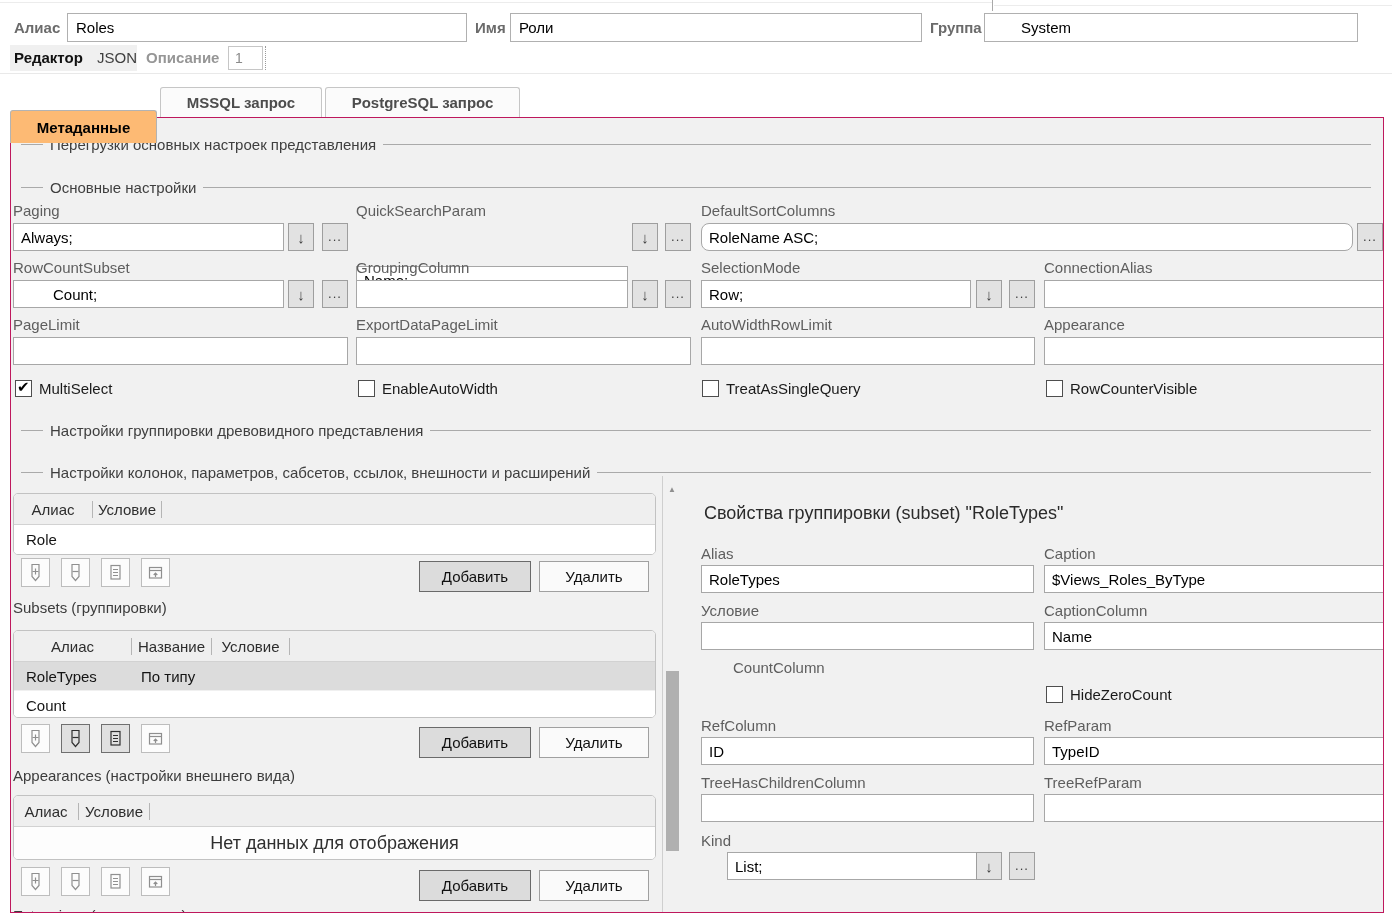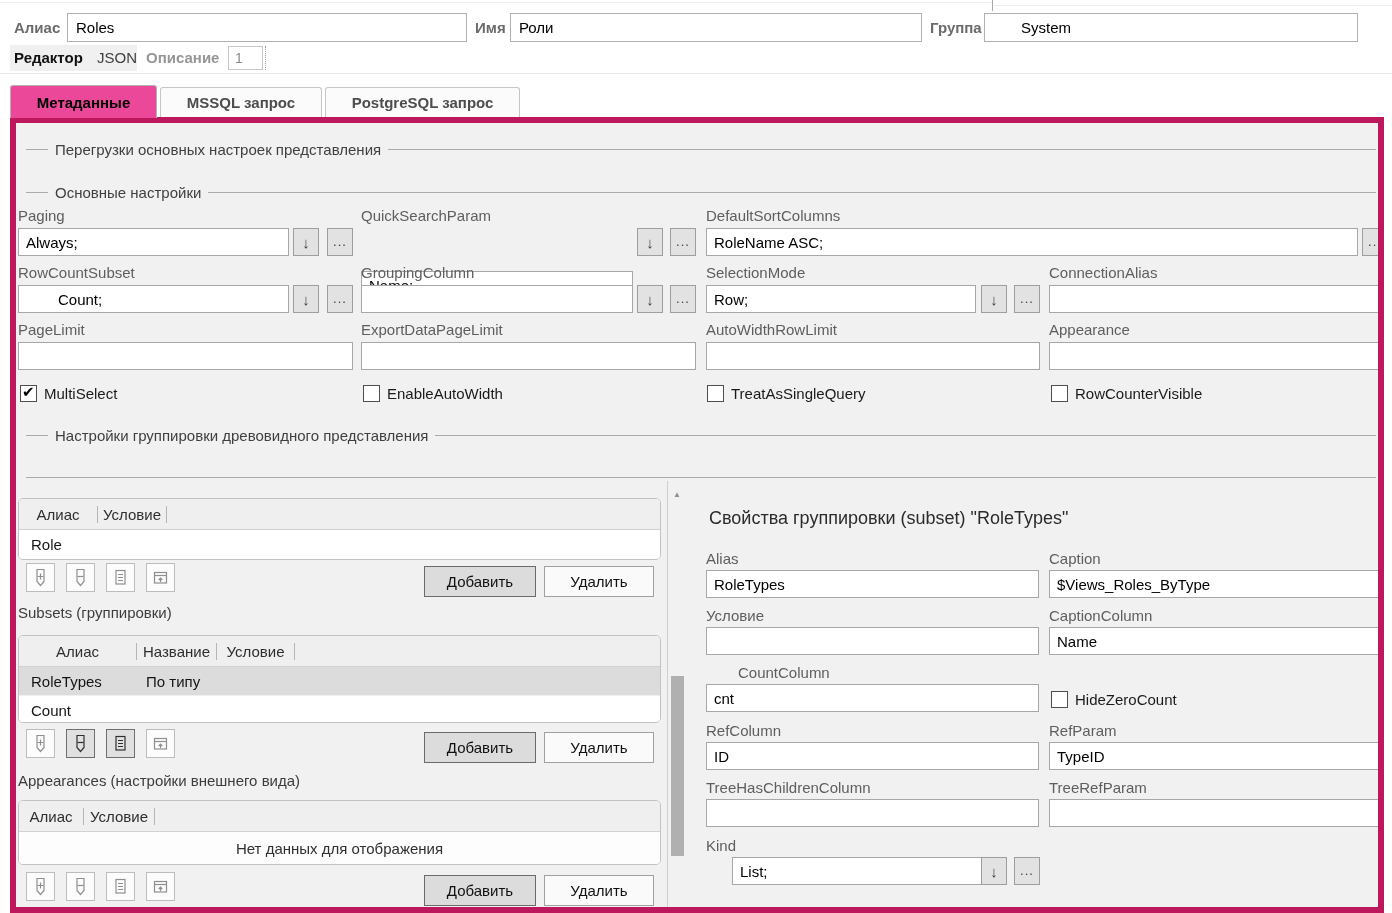--- a/index.html
+++ b/index.html
@@ -15,24 +15,24 @@
   .edpatch{position:absolute;left:10px;top:45px;width:127px;height:26px;background:#f0f0f0;}
   .edlabel{position:absolute;top:45px;height:26px;line-height:26px;font-size:15px;white-space:nowrap;}
   .descinput{position:absolute;left:228px;top:46px;width:35px;height:24px;box-sizing:border-box;border:1px solid #c6c6c6;
     background:#fff;font-family:inherit;font-size:14px;color:#8a8a8a;padding:0 6px;}
   .dotted{position:absolute;left:265px;top:46px;width:1px;height:24px;border-left:1px dotted #9a9a9a;}
   .hsep{position:absolute;left:0;top:73px;width:1392px;height:1px;background:#e9e9e9;}
   
   .tab{position:absolute;box-sizing:border-box;background:#fbfbfb;border:1px solid #c6c6c6;border-bottom:none;
     border-radius:3px 3px 0 0;display:flex;align-items:center;justify-content:center;
     font-size:15px;font-weight:bold;color:#4d4d4d;}
-  .tab.sel{background:#ec4899;color:#000;z-index:3;border-color:#b3b3b3;}
+  .tab.sel{background:#fdba74;color:#000;z-index:3;border-color:#b3b3b3;margin-top:25px;}
   
   .panel{position:absolute;left:10px;top:117px;width:1374px;height:796px;box-sizing:border-box;
-    background:#f1f1f1;border:6px solid #be185d;overflow:hidden;}
+    background:#f1f1f1;border:1px solid #be185d;overflow:hidden;}
   .sep{position:absolute;left:0;width:1372px;height:20px;display:flex;align-items:center;}
   .sep .dash{width:22px;height:1px;background:#aaa;margin-left:10px;}
   .sep .txt{margin:0 7px;font-size:15px;color:#3f3f3f;white-space:nowrap;}
   .sep .line{flex:1;height:1px;background:#aaa;margin-right:12px;}
   .flabel{position:absolute;font-size:15px;color:#5e5e5e;white-space:nowrap;height:16px;line-height:16px;}
   .finput{position:absolute;height:28px;box-sizing:border-box;background:#fff;border:1px solid #a7a7a7;
     font-family:inherit;font-size:15px;color:#000;padding:0 7px;}
   .sq{position:absolute;width:26px;height:28px;box-sizing:border-box;background:#e2e2e2;border:1px solid #9e9e9e;
     display:flex;align-items:center;justify-content:center;font-size:15px;color:#3f3f3f;padding:0;font-family:inherit;cursor:default;}
   .sq .dots{font-size:13px;letter-spacing:1px;line-height:10px;}
@@ -41,21 +41,21 @@
   .cb.on .mark{display:block;}
   .cblabel{position:absolute;font-size:15px;color:#1a1a1a;white-space:nowrap;height:18px;line-height:18px;}
   
   .grid{position:absolute;box-sizing:border-box;background:#fff;border:1px solid #c2c2c2;border-radius:5px;overflow:hidden;}
   .ghead{height:30px;background:#efefef;border-bottom:1px solid #d2d2d2;display:flex;align-items:center;}
   .gcell{height:100%;display:flex;align-items:center;justify-content:center;font-size:15px;color:#2e2e2e;}
   .gsep{width:1px;height:17px;background:#b5b5b5;}
   .grow{display:flex;align-items:center;font-size:15px;color:#141414;padding-left:12px;background:#fff;border-bottom:1px solid #f0f0f0;}
   .grow.sel{background:#dcdcdc;}
   .grow .c2{position:absolute;}
-  .gempty{display:flex;align-items:center;justify-content:center;font-size:15px;color:#2f2f2f;background:#fdfdfd;}
+  .gempty{display:flex;align-items:center;justify-content:center;font-size:18px;color:#2f2f2f;background:#fdfdfd;}
   
   .icobtn{position:absolute;width:29px;height:29px;box-sizing:border-box;background:#fcfcfc;border:1px solid #bdbdbd;
     display:flex;align-items:center;justify-content:center;padding:0;}
   .icobtn.active{background:#e0e0e0;border-color:#6f6f6f;}
   .icobtn svg{stroke:#8f8f8f;fill:none;stroke-width:1.2;}
   .icobtn.active svg{stroke:#2f2f2f;}
   .pushbtn{position:absolute;height:31px;box-sizing:border-box;font-family:inherit;font-size:15px;color:#111;
     background:#fafafa;border:1px solid #a0a0a0;display:flex;align-items:center;justify-content:center;}
   .pushbtn.primary{background:#dcdcdc;border-color:#6a6a6a;}
   .slabel{position:absolute;font-size:15px;color:#3c3c3c;white-space:nowrap;}
@@ -125,21 +125,21 @@
     <span class="flabel" style="left:345px;top:85px">QuickSearchParam</span>
     <input class="finput" style="left: 345px; top: 105px; width: 272px; margin-top: 43px;" readonly="" value="Name;">
     <button class="sq" style="left:621px;top:105px">
         <span>↓</span>
       </button>
     <button class="sq" style="left:654px;top:105px">
         <span class="dots">...</span>
       </button>
 
     <span class="flabel" style="left:690px;top:85px">DefaultSortColumns</span>
-    <input class="finput" style="left: 690px; top: 105px; width: 652px;" readonly="" value="RoleName ASC;">
+    <input class="finput" style="left: 690px; top: 105px; width: 652px; border-radius: 8px;" readonly="" value="RoleName ASC;">
     <button class="sq" style="left:1346px;top:105px">
         <span class="dots">...</span>
       </button>
 
     <span class="flabel" style="left:2px;top:142px">RowCountSubset</span>
     <input class="finput" style="left: 2px; top: 162px; width: 271px; padding-left: 39px;" readonly="" value="Count;">
     <button class="sq" style="left:277px;top:162px">
         <span>↓</span>
       </button>
     <button class="sq" style="left:311px;top:162px">
@@ -187,20 +187,21 @@
     <span class="cb" style="left:1035px;top:262px"></span>
     <span class="cblabel" style="left:1059px;top:262px">RowCounterVisible</span>
 
     <div class="sep" style="top:302px">
       <span class="dash"></span>
         <span class="txt">Настройки группировки древовидного представления</span>
         <span class="line"></span>
     </div>
     <div class="sep" style="top:344px">
       <span class="dash"></span>
+        <span class="txt">Настройки колонок, параметров, сабсетов, ссылок, внешности и расширений</span>
         <span class="line"></span>
     </div>
 
     <div class="grid" style="left:2px;top:375px;width:643px;height:62px">
       <div class="ghead">
         <span class="gcell" style="width:78px">Алиас</span>
           <span class="gsep"></span>
         <span class="gcell" style="width:68px">Условие</span>
           <span class="gsep"></span>
       </div>
@@ -347,21 +348,20 @@
     <input class="finput" style="left: 690px; top: 447px; width: 333px;" readonly="" value="RoleTypes">
     <span class="flabel" style="left:1033px;top:428px">Caption</span>
     <input class="finput" style="left: 1033px; top: 447px; width: 340px;" readonly="" value="$Views_Roles_ByType">
 
     <span class="flabel" style="left:690px;top:485px">Условие</span>
     <input class="finput" style="left: 690px; top: 504px; width: 333px;" readonly="" value="">
     <span class="flabel" style="left:1033px;top:485px">CaptionColumn</span>
     <input class="finput" style="left: 1033px; top: 504px; width: 340px;" readonly="" value="Name">
 
     <span class="flabel" style="left:722px;top:542px">CountColumn</span>
-    <input class="finput" style="left: 690px; top: 561px; width: 333px;" readonly="" value="cnt">
     <span class="cb" style="left:1035px;top:568px"></span>
     <span class="cblabel" style="left:1059px;top:568px">HideZeroCount</span>
 
     <span class="flabel" style="left:690px;top:600px">RefColumn</span>
     <input class="finput" style="left: 690px; top: 619px; width: 333px;" readonly="" value="ID">
     <span class="flabel" style="left:1033px;top:600px">RefParam</span>
     <input class="finput" style="left: 1033px; top: 619px; width: 340px;" readonly="" value="TypeID">
 
     <span class="flabel" style="left:690px;top:657px">TreeHasChildrenColumn</span>
     <input class="finput" style="left: 690px; top: 676px; width: 333px;" readonly="" value="">

